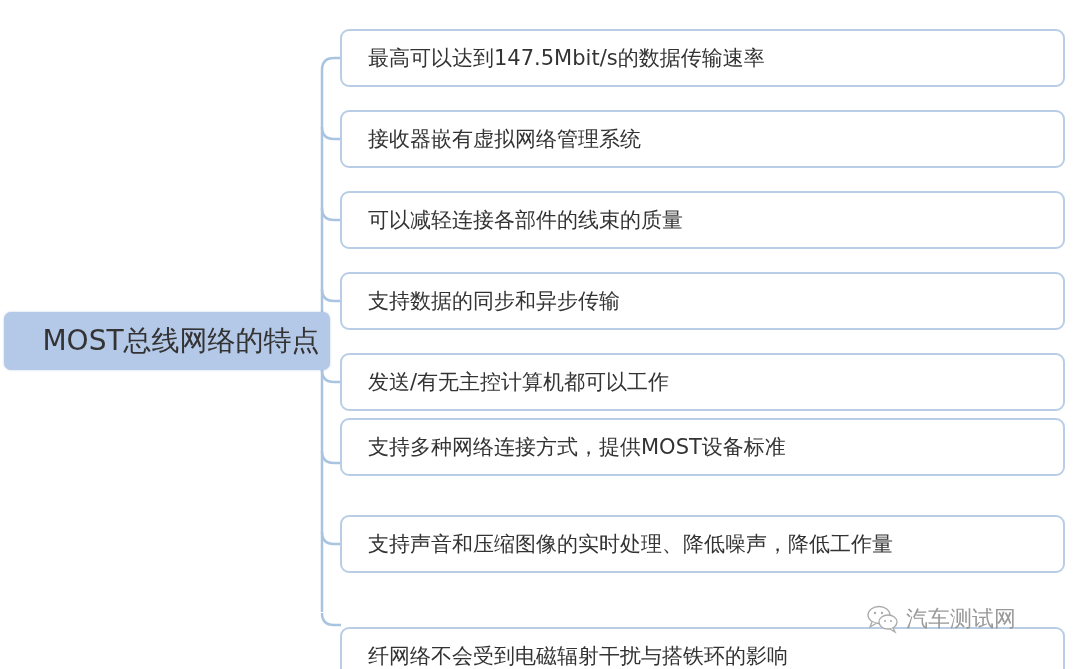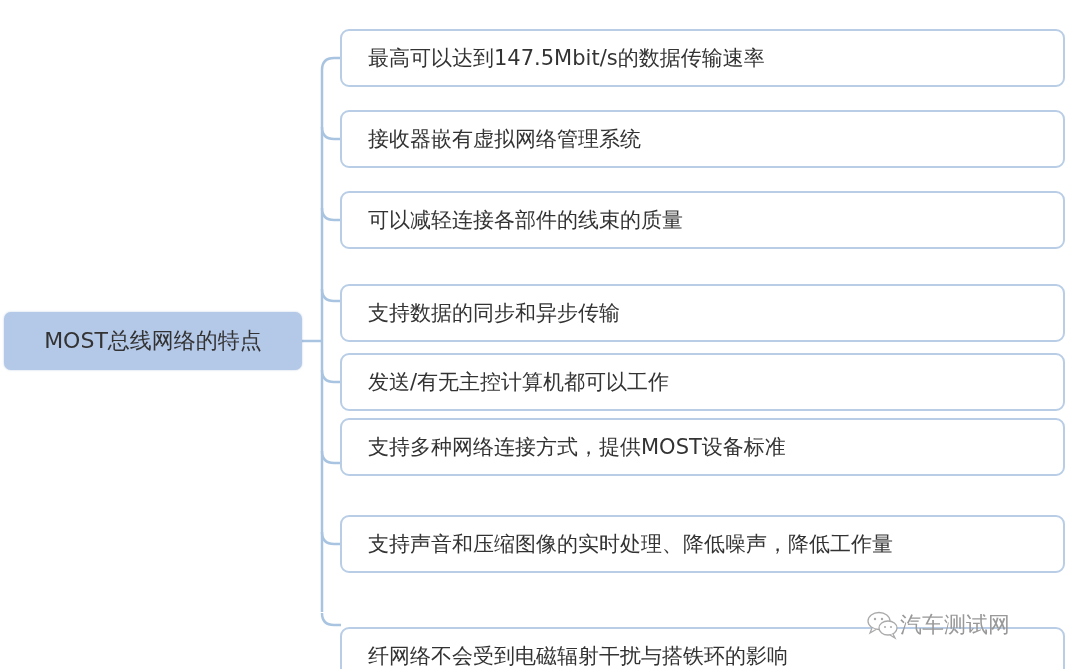--- a/index.html
+++ b/index.html
@@ -4,32 +4,32 @@
   <style>
     html, body { margin:0; padding:0; }
     body {
       width:1080px; height:669px; background:#ffffff; position:relative; overflow:hidden;
       font-family: "DejaVu Sans", "Liberation Sans", sans-serif;
     }
     .root-node {
       position:absolute; left:4px; top:312px; width:298px; height:58px;
       background:#b4c8e8; border-radius:7px;
       display:flex; align-items:center; justify-content:center;
-      font-size:22px; color:#333; box-shadow:0 0 2px rgba(120,150,200,0.5);
+      font-size:28px; color:#333; box-shadow:0 0 2px rgba(120,150,200,0.5);padding-left:28px;
     }
     svg.connectors { position:absolute; left:0; top:0; }
     .branch {
       position:absolute; left:340px; width:725px; height:58px;
       border:2px solid #b9cee6; border-radius:9px; background:#fff;
       box-sizing:border-box; display:flex; align-items:center;
       padding-left:26px; font-size:21px; color:#333;
     }
     .watermark {
       position:absolute; left:866px; top:604px; height:36px;
-      display:flex; align-items:flex-end; 
+      display:flex; align-items:flex-start; gap:6px;
       color:#999; font-size:22px;
     }
     .wm-icon { width:34px; height:30px; }
   </style>
 </head>
 <body>
 
 <svg class="connectors" width="1080" height="669" viewBox="0 0 1080 669">
   <g fill="none" stroke="#a9c4e0" stroke-width="2.5">
     <line x1="302" y1="341" x2="322" y2="341"></line>
@@ -51,21 +51,21 @@
 
 <div class="branch" style="top:29px">
   <span>最高可以达到147.5Mbit/s的数据传输速率</span>
 </div>
 <div class="branch" style="top:110px">
   <span>接收器嵌有虚拟网络管理系统</span>
 </div>
 <div class="branch" style="top:191px">
   <span>可以减轻连接各部件的线束的质量</span>
 </div>
-<div class="branch" style="top:284px">
+<div class="branch" style="top:272px">
   <span>支持数据的同步和异步传输</span>
 </div>
 <div class="branch" style="top:353px">
   <span>发送/有无主控计算机都可以工作</span>
 </div>
 <div class="branch" style="top:418px">
   <span>支持多种网络连接方式，提供MOST设备标准</span>
 </div>
 <div class="branch" style="top:515px">
   <span>支持声音和压缩图像的实时处理、降低噪声，降低工作量</span>

